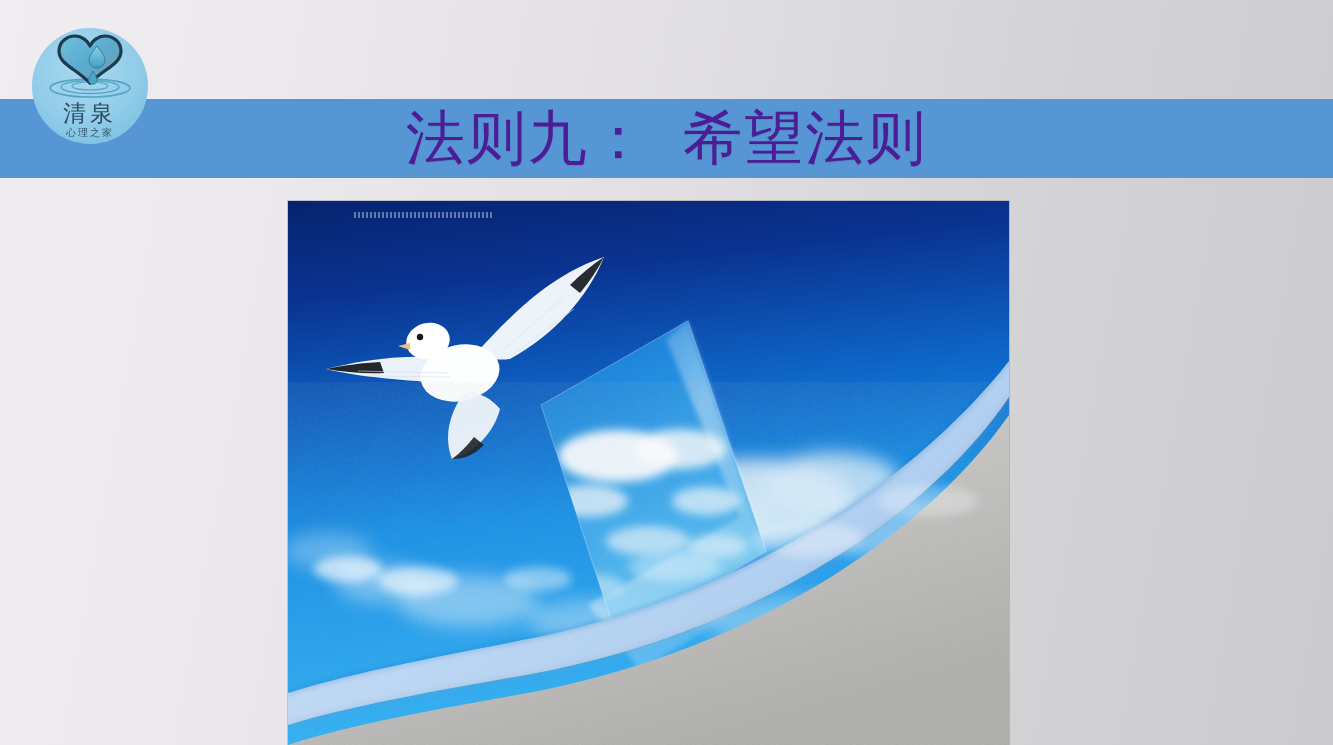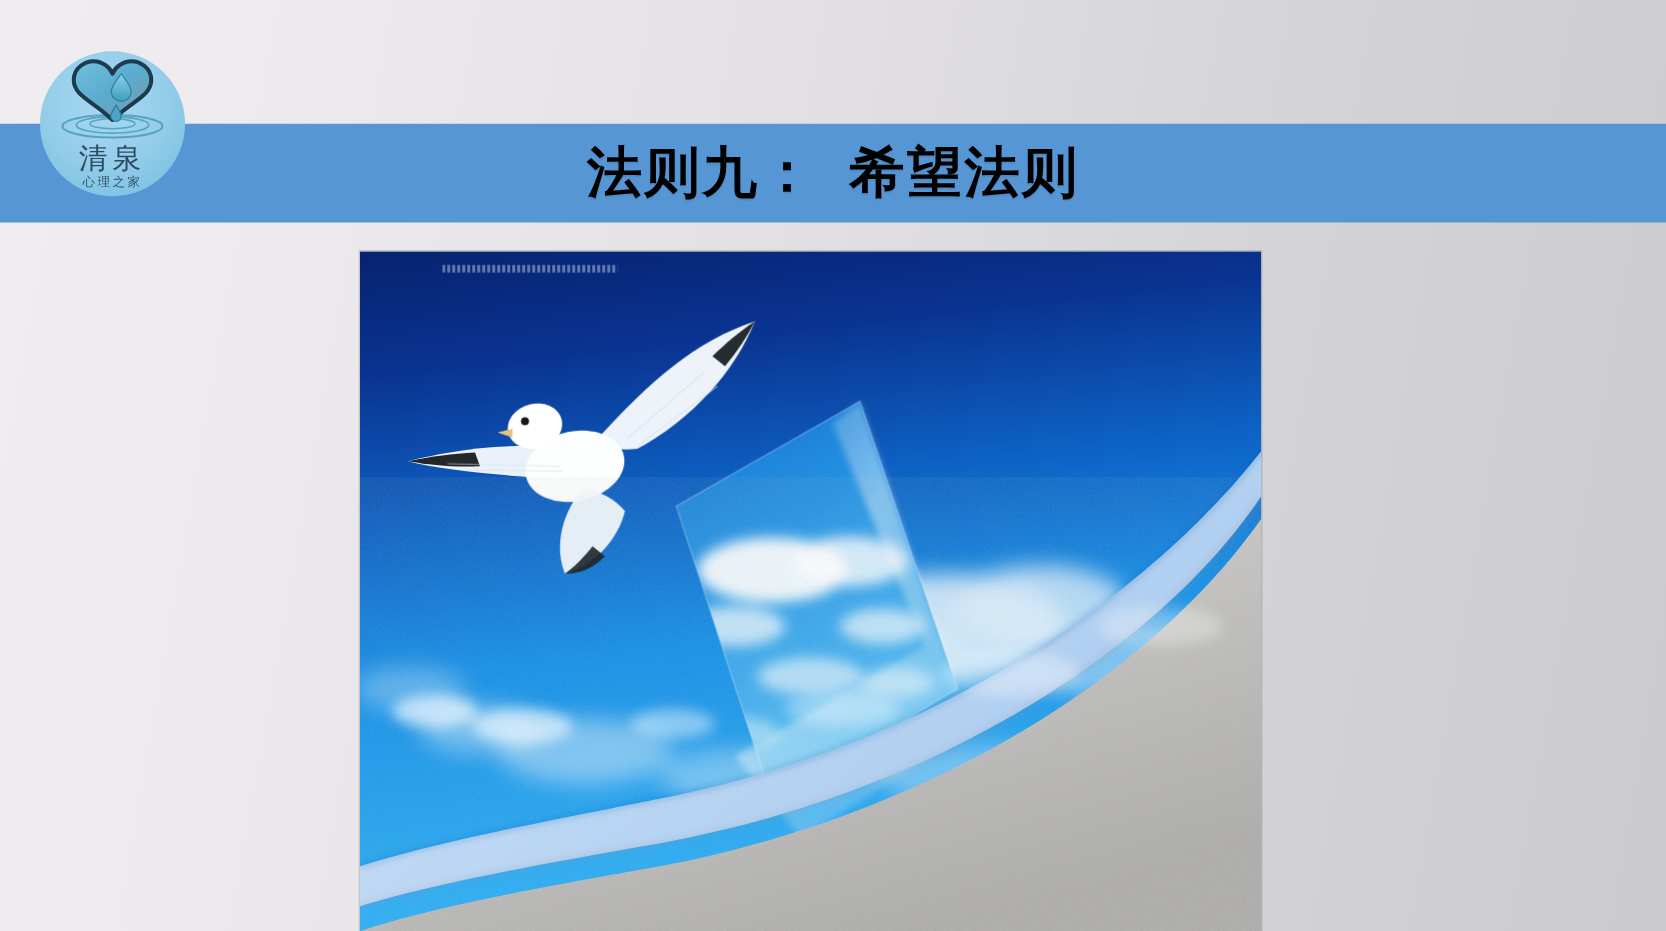--- a/index.html
+++ b/index.html
@@ -10,29 +10,29 @@
     position:relative;
   }
   
   .title-band{
     position:absolute;left:0;top:99px;width:1333px;height:79px;
     background:#5696d5;
   }
   .title-band .band-text{
     position:absolute;left:0;top:0;width:1333px;height:79px;
     display:flex;align-items:center;justify-content:center;
-    color:#000000;
+    color:#4c1d95;
     font-family:"Liberation Serif","DejaVu Serif",serif;
-    font-size:44px;letter-spacing:2px;font-weight:700;
+    font-size:59px;letter-spacing:2px;font-weight:400;
     white-space:pre;
     text-shadow:0 1px 1px rgba(0,0,0,.08);
   }
   
   .logo{
-    position:absolute;left:31px;top:37px;width:118px;height:125px;
+    position:absolute;left:31px;top:24px;width:118px;height:125px;
     z-index:6;
   }
   .logo svg{display:block;width:118px;height:125px;}
   
   .slide-img{
     position:absolute;left:288px;top:201px;width:721px;height:544px;
     overflow:hidden;z-index:4;
     box-shadow:0 0 0 1px rgba(120,125,135,.35);
   }
   .slide-img svg{display:block;width:721px;height:544px;}

